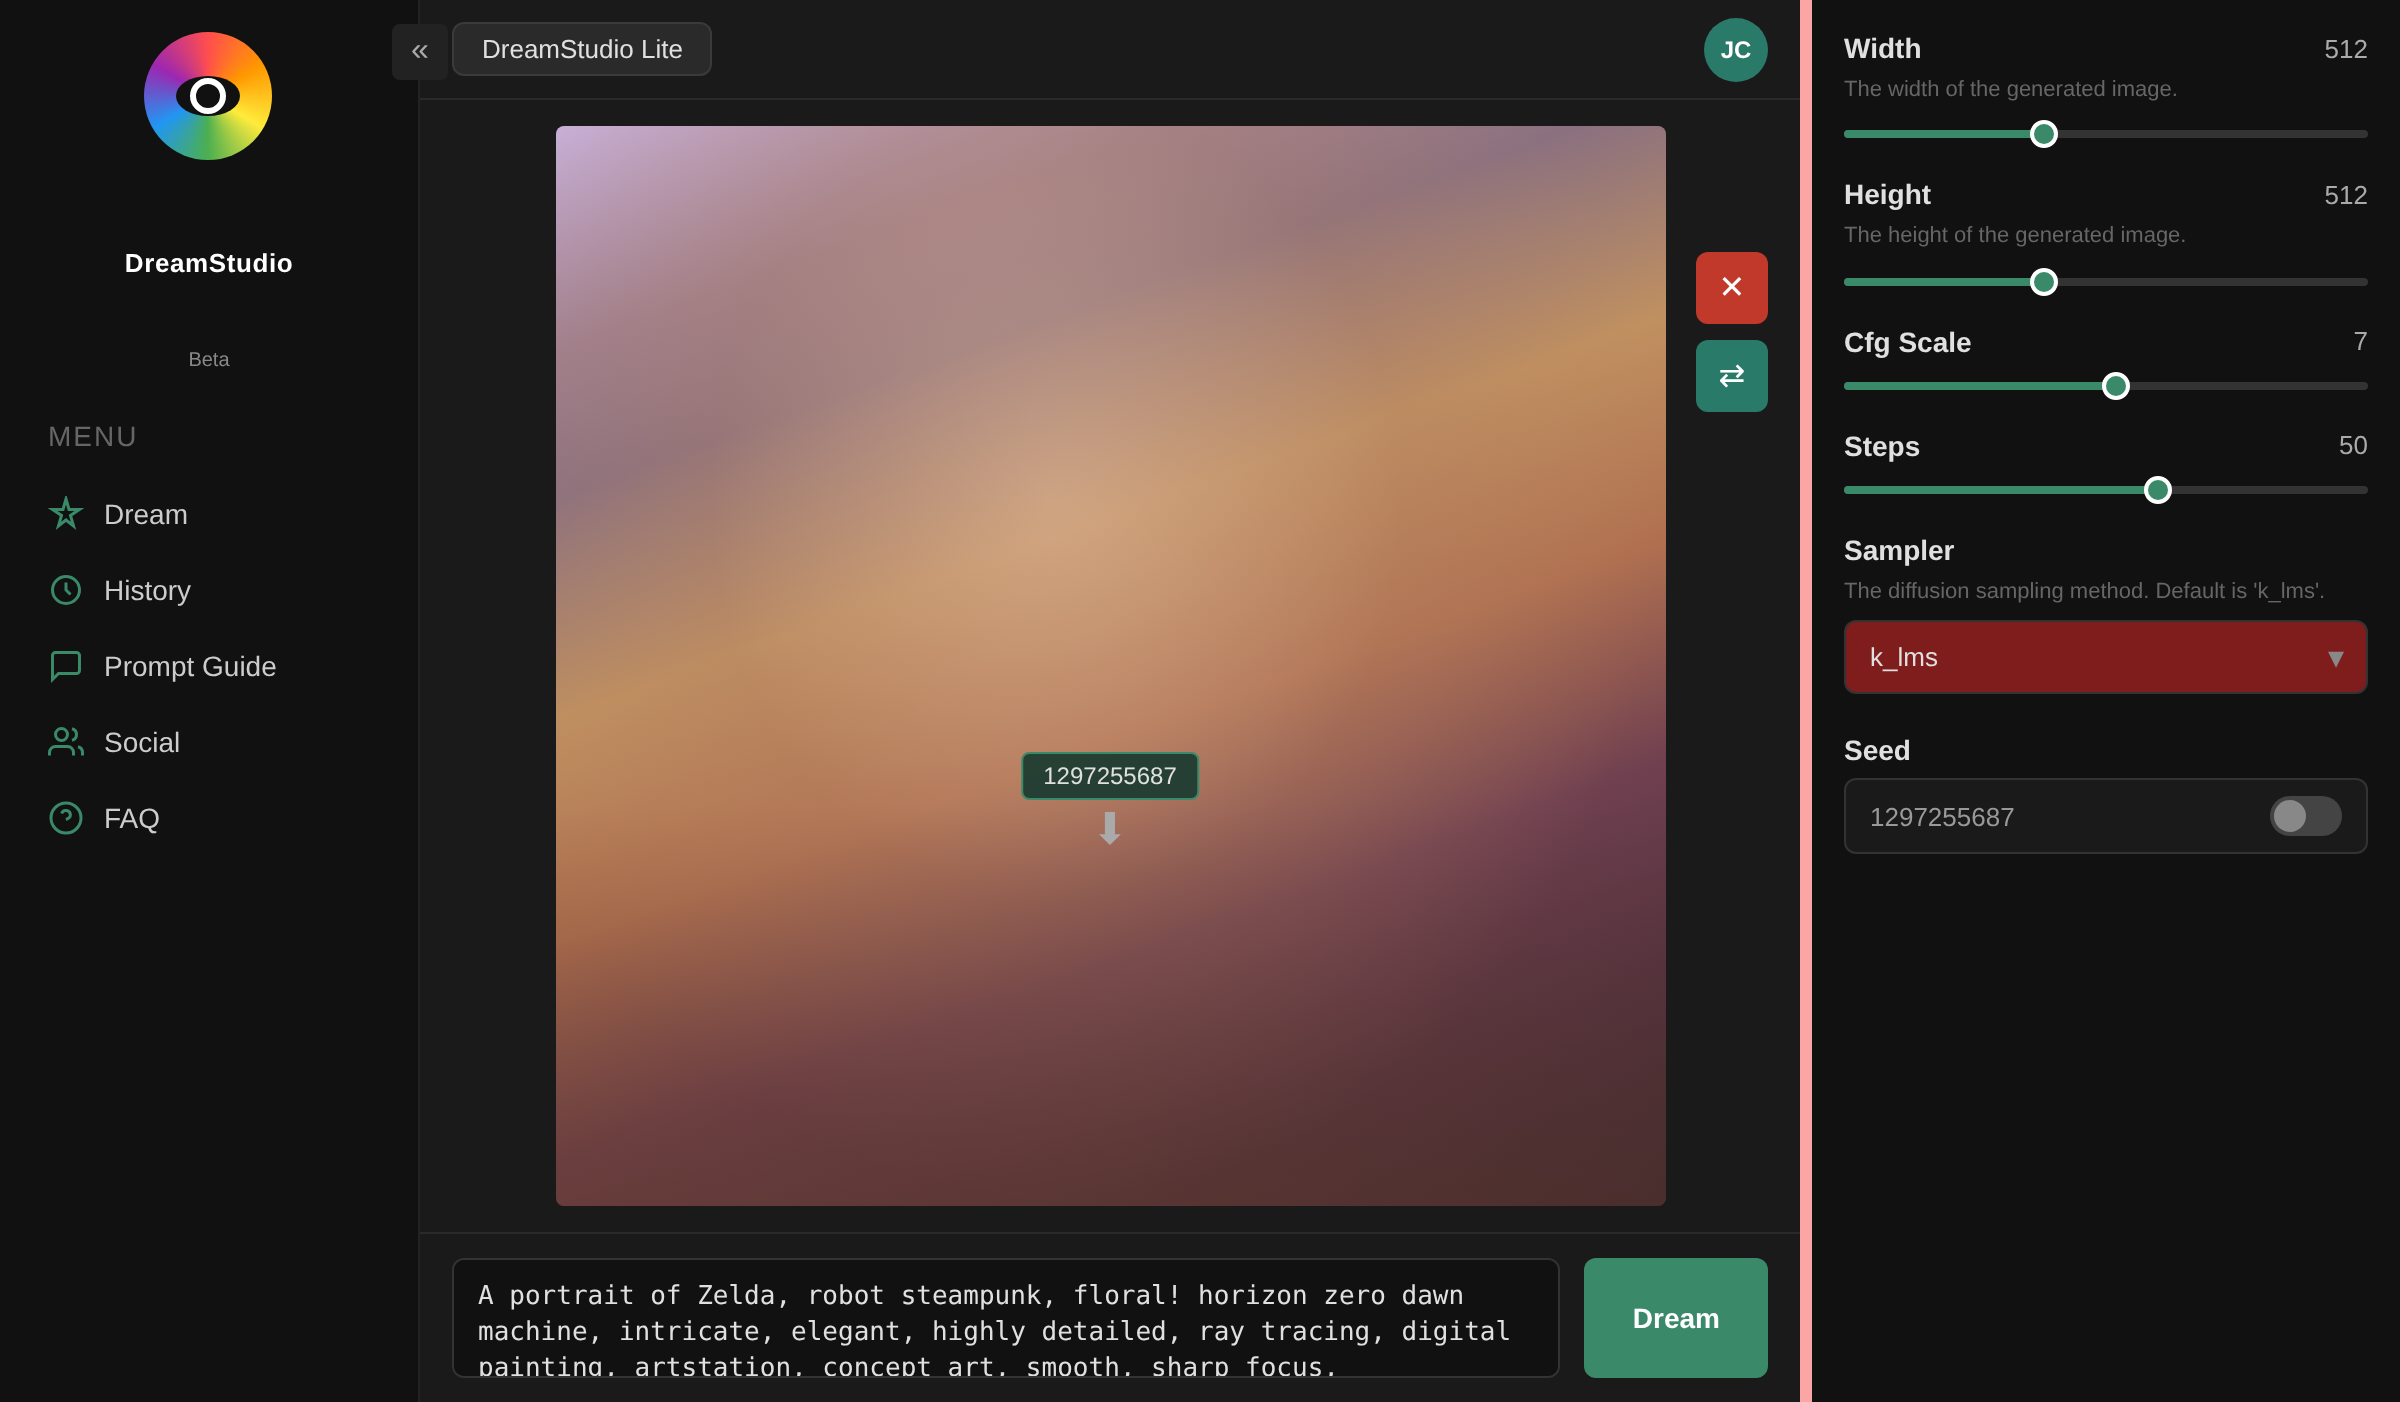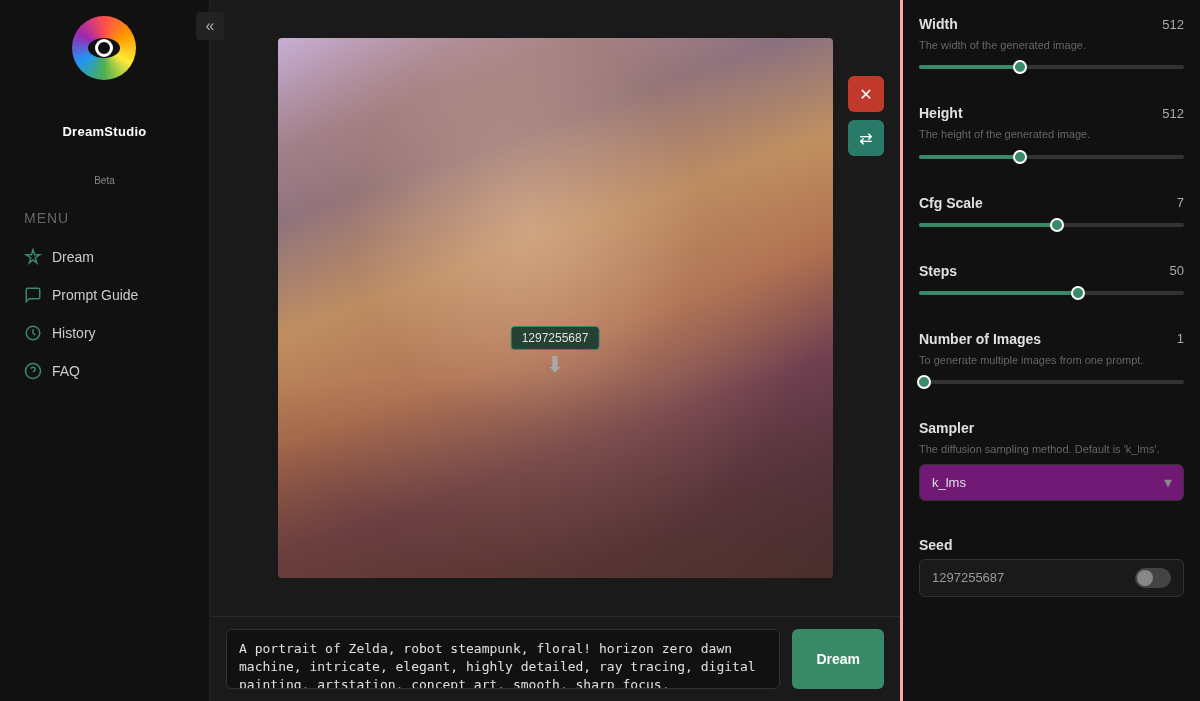--- a/index.html
+++ b/index.html
@@ -273,26 +273,26 @@
       cursor: pointer;
       height: 60px;
       min-width: 90px;
     }
 
     
     .right-panel {
       width: 300px;
       min-width: 300px;
       background: #111;
-      border-left: 3px solid #fca5a5;
+      border-left: 6px solid #fca5a5;
       overflow-y: auto;
       padding: 16px;
       display: flex;
       flex-direction: column;
-      gap: 36px;
+      gap: 20px;
     }
     .right-panel::-webkit-scrollbar { width: 4px; }
     .right-panel::-webkit-scrollbar-track { background: #111; }
     .right-panel::-webkit-scrollbar-thumb { background: #333; border-radius: 2px; }
 
     .param-section {
       display: flex;
       flex-direction: column;
       gap: 6px;
     }
@@ -389,21 +389,21 @@
       content: '▾';
       position: absolute;
       right: 12px;
       top: 50%;
       transform: translateY(-50%);
       color: #888;
       pointer-events: none;
     }
     select.styled-select {
       width: 100%;
-      background: #701a75;
+      background: #7f1d1d;
       border: 1px solid #333;
       border-radius: 6px;
       padding: 10px 32px 10px 12px;
       color: #e0e0e0;
       font-size: 13px;
       appearance: none;
       cursor: pointer;
     }
   </style>
 </head>
@@ -422,48 +422,61 @@
 
   <nav class="nav-items">
     <div class="nav-item">
       <svg class="nav-icon" viewBox="0 0 24 24" fill="none" stroke="#3a8a6a" stroke-width="2">
         <path d="M12 2l2 7h7l-6 4 2 7-5-4-5 4 2-7-6-4h7z"></path>
       </svg>
       <span>Dream</span>
     </div>
     <div class="nav-item">
       <svg class="nav-icon" viewBox="0 0 24 24" fill="none" stroke="#3a8a6a" stroke-width="2">
-        <path d="M21 15a2 2 0 0 1-2 2H7l-4 4V5a2 2 0 0 1 2-2h14a2 2 0 0 1 2 2z"></path>
-      </svg>
-      <span>Prompt Guide</span>
-    </div>
-    <div class="nav-item">
-      <svg class="nav-icon" viewBox="0 0 24 24" fill="none" stroke="#3a8a6a" stroke-width="2">
         <circle cx="12" cy="12" r="9"></circle>
           <polyline points="12 7 12 12 15 15"></polyline>
       </svg>
       <span>History</span>
+    </div>
+    <div class="nav-item">
+      <svg class="nav-icon" viewBox="0 0 24 24" fill="none" stroke="#3a8a6a" stroke-width="2">
+        <path d="M21 15a2 2 0 0 1-2 2H7l-4 4V5a2 2 0 0 1 2-2h14a2 2 0 0 1 2 2z"></path>
+      </svg>
+      <span>Prompt Guide</span>
+    </div>
+    <div class="nav-item">
+      <svg class="nav-icon" viewBox="0 0 24 24" fill="none" stroke="#3a8a6a" stroke-width="2">
+        <path d="M17 21v-2a4 4 0 0 0-4-4H5a4 4 0 0 0-4 4v2"></path>
+          <circle cx="9" cy="7" r="4"></circle>
+          <path d="M23 21v-2a4 4 0 0 0-3-3.87"></path>
+          <path d="M16 3.13a4 4 0 0 1 0 7.75"></path>
+      </svg>
+      <span>Social</span>
     </div>
     <div class="nav-item">
       <svg class="nav-icon" viewBox="0 0 24 24" fill="none" stroke="#3a8a6a" stroke-width="2">
         <circle cx="12" cy="12" r="10"></circle>
           <path d="M9.09 9a3 3 0 0 1 5.83 1c0 2-3 3-3 3"></path>
           <line x1="12" y1="17" x2="12.01" y2="17"></line>
       </svg>
       <span>FAQ</span>
     </div>
   </nav>
 </aside>
 
 <div class="main-content" style="position:relative;">
 
   <button class="collapse-btn" style="position:absolute; left:-14px; top:12px; z-index:20;">
     <span>«</span>
   </button>
 
+  <div class="top-bar">
+    <div class="app-title-badge">DreamStudio Lite</div>
+    <div class="user-avatar">JC</div>
+  </div>
 
   <div class="image-area">
 
     <div class="image-placeholder" style="
       background: linear-gradient(160deg, #c8b0d8 0%, #a08090 15%, #8a7080 25%, #c09060 40%, #b07050 55%, #704050 70%, #503040 85%, #302030 100%);
     ">
 
       <div style="position:absolute;top:0;left:0;right:0;bottom:0;background:radial-gradient(ellipse at 45% 35%, rgba(220,180,150,0.6) 0%, rgba(180,130,100,0.3) 40%, transparent 70%);"></div>
       <div style="position:absolute;bottom:0;left:0;right:0;height:200px;background:linear-gradient(to bottom, transparent, rgba(100,60,40,0.5));"></div>
     </div>
@@ -530,31 +543,20 @@
     <div class="param-header">
       <span class="param-name">Steps</span>
       <span class="param-value">50</span>
     </div>
     <div class="slider-track">
       <div class="slider-fill" style="width: 60%;"></div>
       <div class="slider-thumb" style="left: 60%;"></div>
     </div>
   </div>
 
-  <div class="param-section">
-    <div class="param-header">
-      <span class="param-name">Number of Images</span>
-      <span class="param-value">1</span>
-    </div>
-    <div class="param-desc">To generate multiple images from one prompt.</div>
-    <div class="slider-track">
-      <div class="slider-fill" style="width: 2%;"></div>
-      <div class="slider-thumb" style="left: 2%;"></div>
-    </div>
-  </div>
 
   <div class="param-section">
     <div class="param-header">
       <span class="param-name">Sampler</span>
     </div>
     <div class="param-desc">The diffusion sampling method. Default is 'k_lms'.</div>
     <div class="select-wrapper">
       <select class="styled-select">
         <option>k_lms</option>
         <option>k_euler</option>

